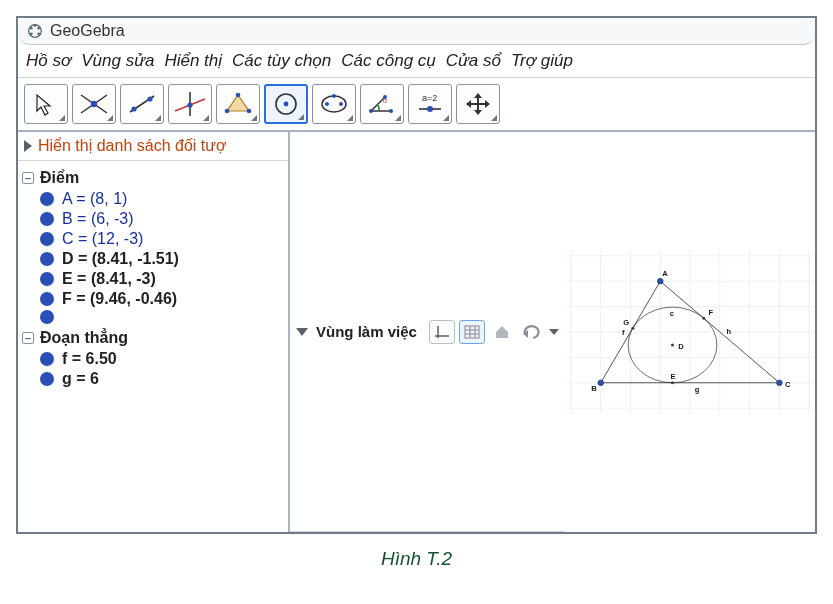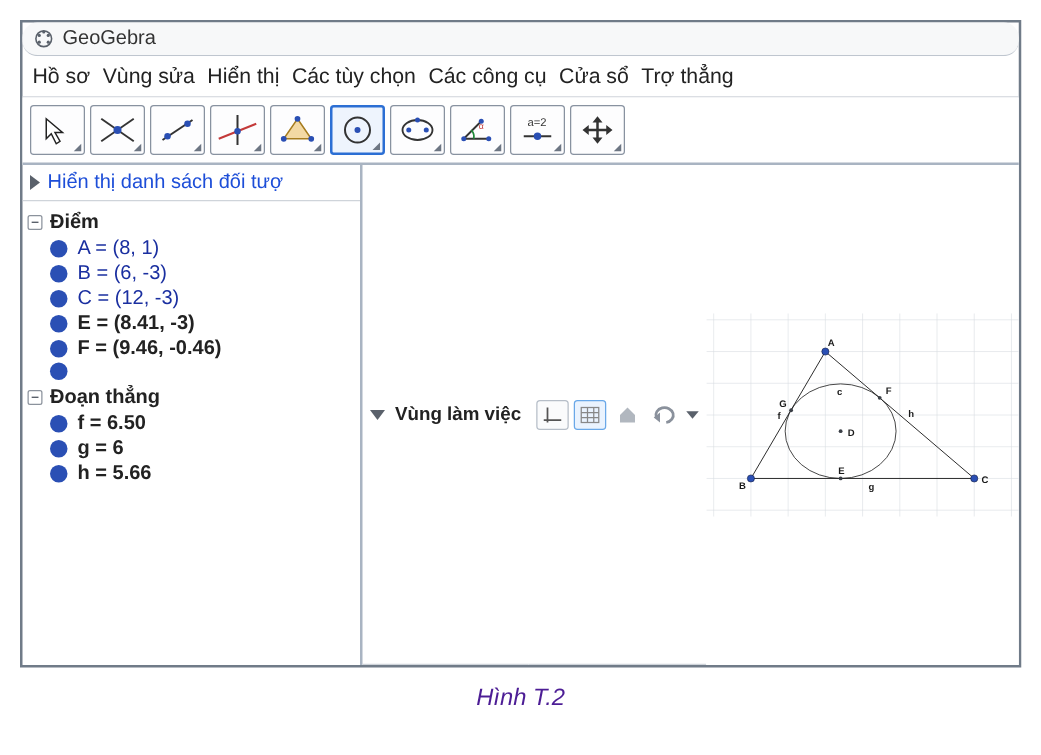--- a/index.html
+++ b/index.html
@@ -31,21 +31,21 @@
   }
   .titlebar .title { font-size: 16px; color: #333; }
   .menubar {
     display: flex;
     gap: 10px;
     padding: 6px 8px;
     border-bottom: 1px solid #cfd4da;
     font-size: 17px;
     white-space: nowrap;
   }
-  .menubar span { cursor: default; }
+  .menubar span { cursor: default; font-style: italic; }
   .toolbar {
     display: flex;
     gap: 4px;
     padding: 6px;
     border-bottom: 2px solid #a9b4c2;
     background: #fff;
   }
   .tool {
     width: 44px;
     height: 40px;
@@ -83,21 +83,21 @@
     flex-direction: column;
     overflow: hidden;
   }
   .panelhdr {
     display: flex;
     align-items: center;
     gap: 6px;
     padding: 5px 6px;
     border-bottom: 1px solid #cfd4da;
     font-size: 16px;
-    color: #1d4ed8;
+    color: #c2410c;
     white-space: nowrap;
   }
   .panelhdr .arrow, .canvas-hdr .arrow {
     width: 0; height: 0;
     border-style: solid;
     border-width: 6px 0 6px 8px;
     border-color: transparent transparent transparent #5a616b;
   }
   .canvas-hdr .arrow {
     border-width: 8px 6px 0 6px;
@@ -186,21 +186,21 @@
     position: relative;
     overflow: hidden;
     background: #fff;
   }
   .canvas svg { width: 100%; height: 100%; display: block; }
   .caption {
     text-align: center;
     margin-top: 14px;
     font-size: 19px;
     font-style: italic;
-    color: #4c1d95;
+    color: #14532d;
   }
 </style>
 </head>
 <body>
 
 <div class="window">
 
   <div class="titlebar">
     <span class="appicon">
       <svg viewBox="0 0 20 20">
@@ -215,21 +215,21 @@
     <span class="title">GeoGebra</span>
   </div>
 
   <div class="menubar">
     <span>Hồ sơ</span>
     <span>Vùng sửa</span>
     <span>Hiển thị</span>
     <span>Các tùy chọn</span>
     <span>Các công cụ</span>
     <span>Cửa sổ</span>
-    <span>Trợ thẳng</span>
+    <span>Trợ giúp</span>
   </div>
 
   <div class="toolbar">
     <div class="tool">
       <svg viewBox="0 0 34 30">
           <path d="M8 6 L8 22 L12 18 L16 26 L19 24 L15 17 L21 17 Z" fill="#fff" stroke="#222" stroke-width="1.2"></path>
         </svg>
       <span class="tri"></span>
     </div>
     <div class="tool">
@@ -329,20 +329,24 @@
           <div class="item bluebold">
               <span class="bullet"></span>
               <span class="item-text">B = (6, -3)</span>
             </div>
           <div class="item bluebold">
               <span class="bullet"></span>
               <span class="item-text">C = (12, -3)</span>
             </div>
           <div class="item">
               <span class="bullet"></span>
+              <span class="item-text">D = (8.41, -1.51)</span>
+            </div>
+          <div class="item">
+              <span class="bullet"></span>
               <span class="item-text">E = (8.41, -3)</span>
             </div>
           <div class="item">
               <span class="bullet"></span>
               <span class="item-text">F = (9.46, -0.46)</span>
             </div>
           <div class="item">
               <span class="bullet"></span>
             </div>
         </div>
@@ -352,24 +356,20 @@
             <span class="minicon">–</span>
             <span>Đoạn thẳng</span>
           </div>
           <div class="item">
               <span class="bullet"></span>
               <span class="item-text">f = 6.50</span>
             </div>
           <div class="item">
               <span class="bullet"></span>
               <span class="item-text">g = 6</span>
-            </div>
-          <div class="item">
-              <span class="bullet"></span>
-              <span class="item-text">h = 5.66</span>
             </div>
         </div>
 
       </div>
     </div>
 
     <div class="canvaswrap">
       <div class="canvas-hdr">
         <span class="arrow"></span>
         <span>Vùng làm việc</span>

